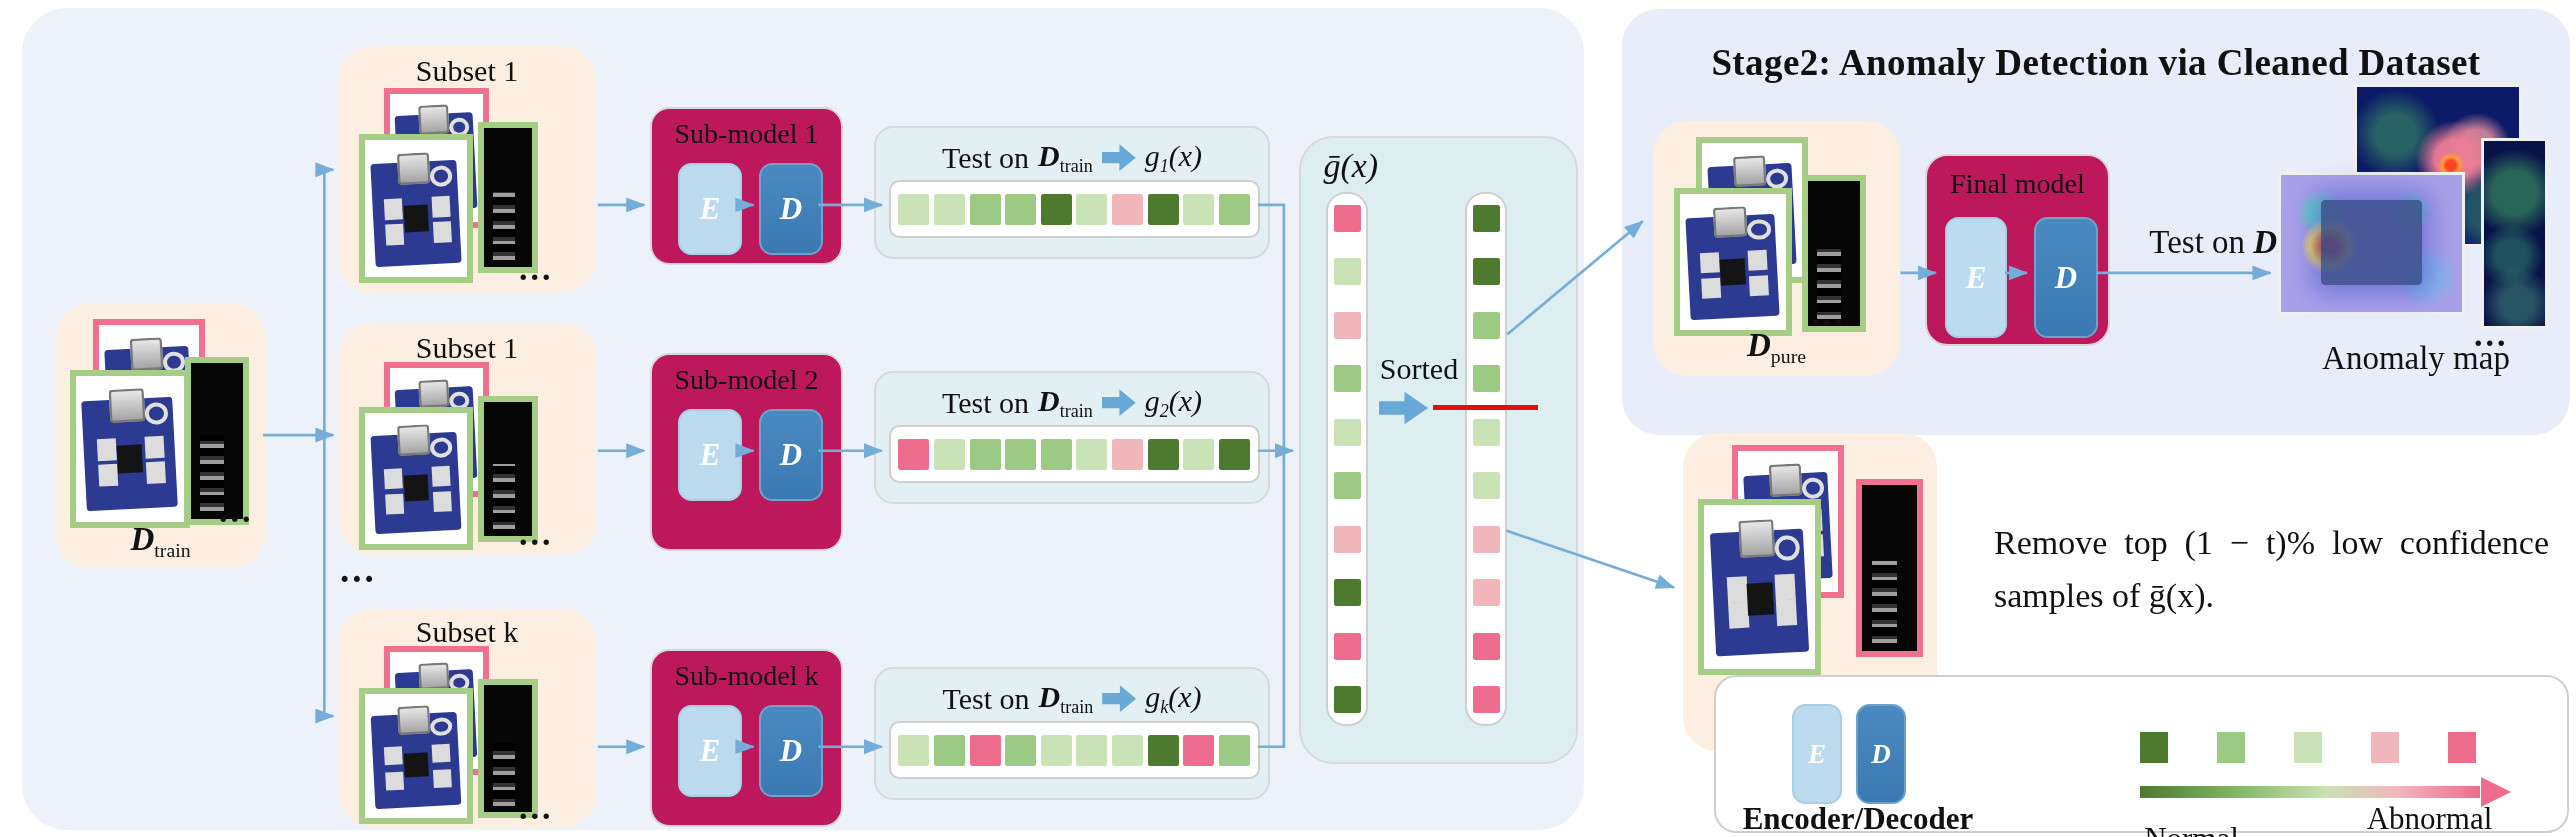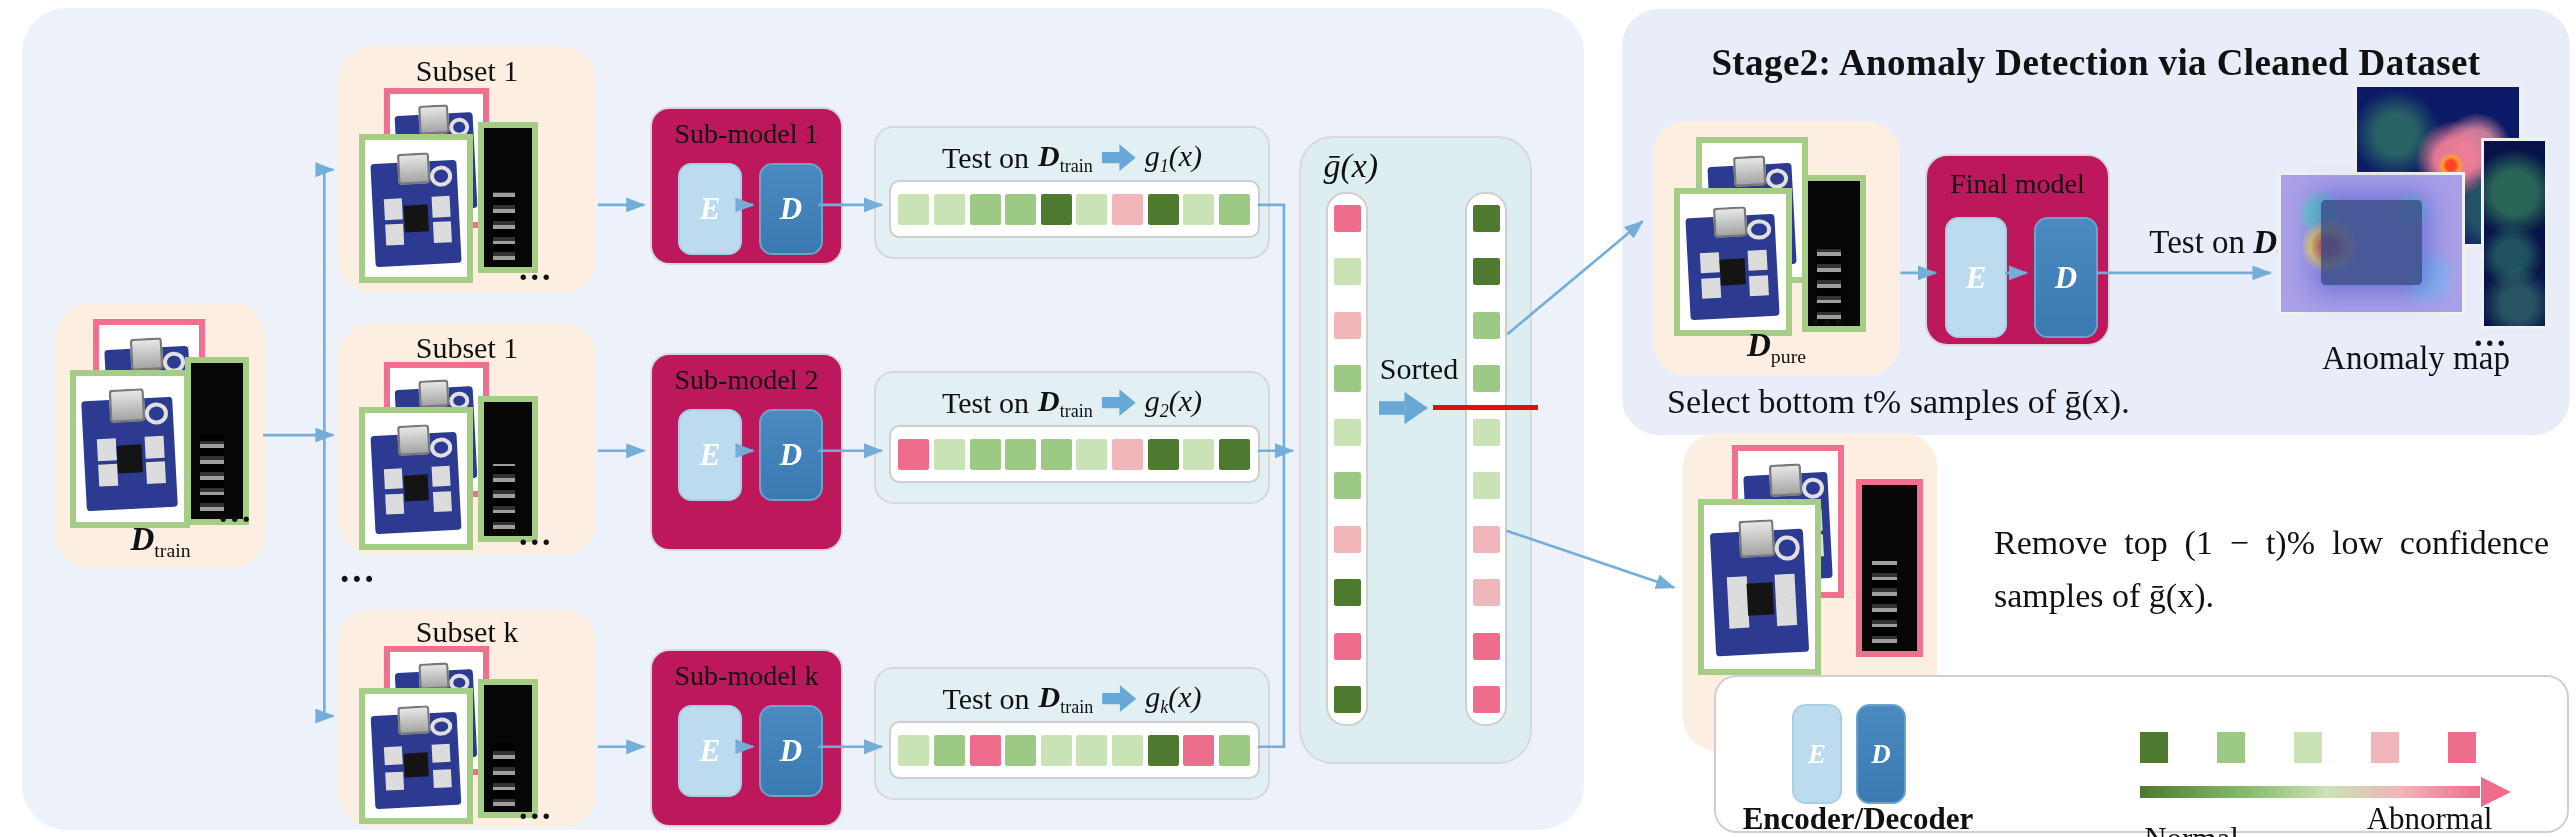--- a/index.html
+++ b/index.html
@@ -285,21 +285,21 @@
         <div class="sq sq-med"></div>
         <div class="sq sq-light"></div>
         <div class="sq sq-light"></div>
         <div class="sq sq-light"></div>
         <div class="sq sq-dark"></div>
         <div class="sq sq-rose"></div>
         <div class="sq sq-med"></div>
       </div>
   </div>
 
-  <div class="abs gpanel" style="left:1299px;top:136px;width:233px;height:628px;z-index:2;padding-left:40px;">
+  <div class="abs gpanel" style="left:1299px;top:136px;width:279px;height:628px;z-index:2;padding-left:40px;">
     <div class="abs mi" style="left:22.4px;top:9px;font-size:34px;">ḡ(x)</div>
     <div class="abs vcol whitebox" style="left:25.4px;top:54px;width:42px;height:534px;">
         <div class="sq sq-rose"></div>
         <div class="sq sq-light"></div>
         <div class="sq sq-pink"></div>
         <div class="sq sq-med"></div>
         <div class="sq sq-light"></div>
         <div class="sq sq-med"></div>
         <div class="sq sq-pink"></div>
         <div class="sq sq-dark"></div>
@@ -363,21 +363,20 @@
   </div>
 
   <div class="hm hm-back abs" style="left:2354px;top:84px;width:168px;height:163px;z-index:2;"></div>
   <div class="hm hm-right abs" style="left:2481px;top:138px;width:67px;height:191px;z-index:3;"></div>
   <div class="hm hm-front abs" style="left:2278px;top:172px;width:187px;height:143px;z-index:4;">
     <div class="board"></div>
   </div>
   <div class="abs dots" style="left:2474px;top:327px;z-index:4;">...</div>
   <div class="abs" style="left:2300px;top:340px;width:232px;text-align:center;font-size:33px;z-index:2;">Anomaly map</div>
 
-  <div class="abs note" style="left:1667px;top:383px;z-index:2;">Select bottom t% samples of ḡ(x).</div>
 
   <div class="abs peach" style="left:1683px;top:433px;width:254px;height:318px;z-index:2;">
     <div class="card pinkb" style="left:49px;top:12px;width:112px;height:153px;">
       <div class="pcb">
           <div class="coil"></div>
         </div>
     </div>
     <div class="comb pinkb" style="left:173px;top:46px;width:67px;height:178px;">
       <div class="coilstrip"></div>
     </div>

